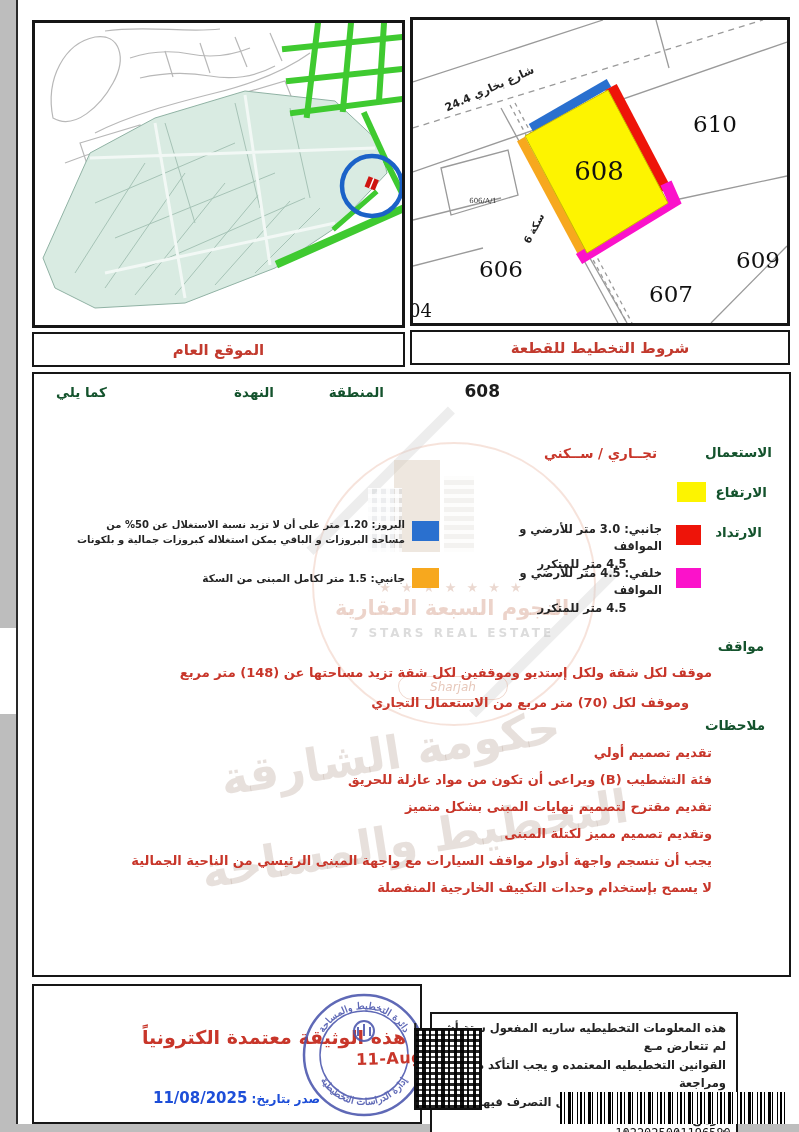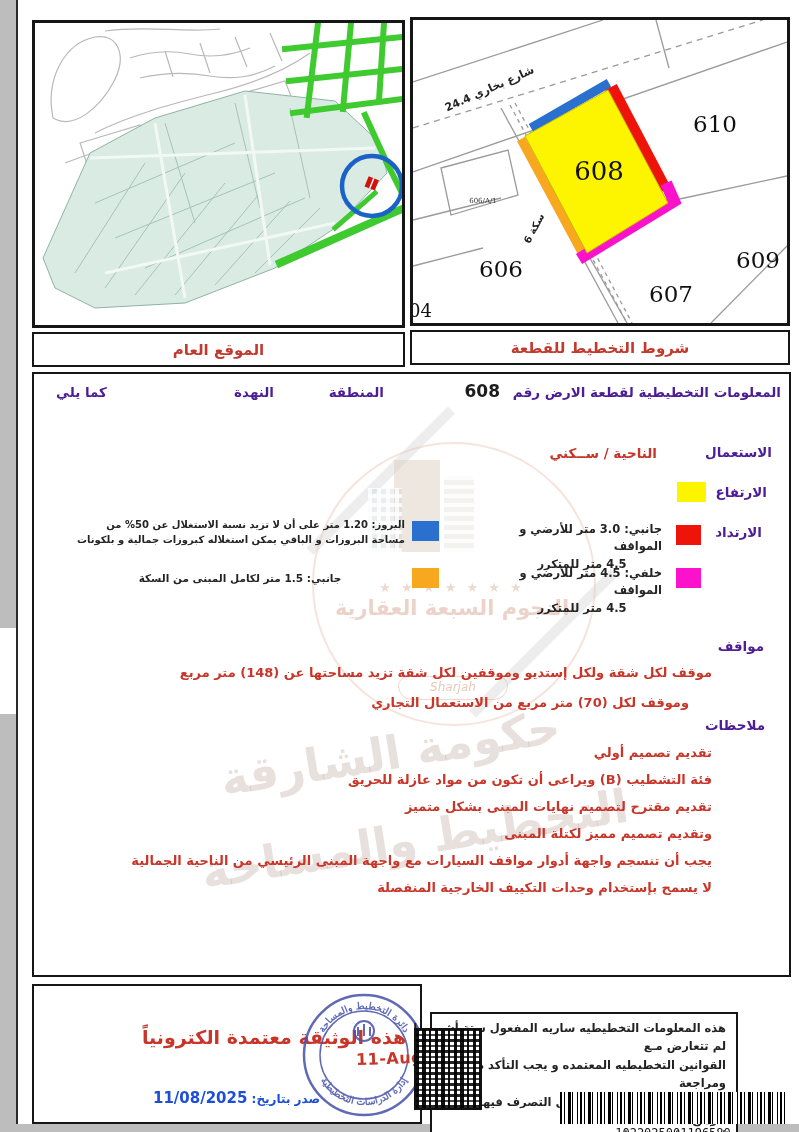--- a/index.html
+++ b/index.html
@@ -24,21 +24,21 @@
   .abs{position:absolute;}
   .blk{color:#1c1c1c;}
   .red{color:#c8362a;}
   .b{font-weight:bold;}
   .swatch{position:absolute;width:29px;height:20px;}
   .sw-yellow{background:#fdf400;}
   .sw-red{background:#ee1409;}
   .sw-magenta{background:#fb12ca;}
   .sw-blue{background:#2a70cf;}
   .sw-orange{background:#f7a81e;}
-  .lbl{font-size:13.5px;font-weight:bold;color:#4c1d95;}
+  .lbl{font-size:13.5px;font-weight:bold;color:#14532d;}
   .val{font-size:13.5px;font-weight:bold;}
   .small{font-size:11.5px;font-weight:bold;color:#242424;line-height:1.5;}
   .tiny{font-size:10px;font-weight:bold;color:#242424;line-height:1.5;}
   .note{font-size:13px;font-weight:bold;color:#c8362a;margin-top:28px;}
   
   .wm-script{position:absolute;color:rgba(176,152,140,.30);font-weight:bold;
     font-size:46px;white-space:nowrap;transform:rotate(-9deg);letter-spacing:4px;}
   .wm-logo{position:absolute;left:268px;top:58px;width:300px;height:320px;pointer-events:none;}
   .wm-logo *{pointer-events:none;}
   .qr{
@@ -153,34 +153,34 @@
     <div class="wm-logo" style="opacity:.75;">
       <div class="abs" style="left:10px;top:10px;width:280px;height:280px;border:2px solid rgba(224,150,120,.35);border-radius:50%;"></div>
       <div class="abs" style="left:40px;top:30px;width:220px;height:200px;transform:rotate(45deg);border-left:10px solid rgba(190,190,190,.35);border-right:10px solid rgba(190,190,190,.35);"></div>
       <div class="abs" style="left:92px;top:28px;width:46px;height:92px;background:rgba(205,185,160,.45);"></div>
       <div class="abs" style="left:66px;top:56px;width:34px;height:64px;background:rgba(190,195,200,.40);
         background-image:repeating-linear-gradient(0deg,rgba(255,255,255,.8) 0 4px,transparent 4px 9px),repeating-linear-gradient(90deg,rgba(255,255,255,.8) 0 4px,transparent 4px 9px);"></div>
       <div class="abs" style="left:142px;top:44px;width:30px;height:76px;background:rgba(215,210,205,.40);
         background-image:repeating-linear-gradient(0deg,rgba(255,255,255,.8) 0 4px,transparent 4px 9px);"></div>
       <div class="abs stars" style="left:0;top:148px;width:300px;">★ ★ ★ ★ ★ ★ ★</div>
       <div class="abs ar" style="left:0;top:164px;width:300px;text-align:center;font-size:21px;font-weight:bold;color:rgba(210,150,125,.55);">النجوم السبعة العقارية</div>
+      <div class="abs" style="left:0;top:194px;width:300px;text-align:center;font-size:12px;letter-spacing:3px;color:rgba(170,170,170,.55);font-weight:bold;">7 STARS REAL ESTATE</div>
       <div class="abs" style="left:96px;top:244px;width:108px;height:22px;border:1.5px solid rgba(210,140,110,.45);border-radius:10px 10px 14px 14px;text-align:center;font-size:12px;font-style:italic;color:rgba(200,130,100,.6);line-height:20px;">Sharjah</div>
     </div>
 
     <div class="wm-script ar" style="left:185px;top:352px;">حكومة الشارقة</div>
     <div class="wm-script ar" style="left:165px;top:438px;">التخطيط والمساحة</div>
 
-    <div class="abs lbl ar" style="right:8px;top:10px;">المعلومات التخطيطية لقطعة الارض رقم</div>
     <div class="abs blk b" style="right:289px;top:7px;font-size:17px;">608</div>
     <div class="abs lbl ar" style="right:405px;top:10px;">المنطقة</div>
     <div class="abs lbl ar" style="right:515px;top:10px;">النهدة</div>
     <div class="abs lbl ar" style="left:22px;top:10px;">كما يلي</div>
 
     <div class="abs lbl ar" style="right:17px;top:70px;">الاستعمال</div>
-    <div class="abs val red ar" style="right:132px;top:71px;">الناحية / ســكني</div>
+    <div class="abs val red ar" style="right:132px;top:71px;">تجــاري / ســكني</div>
 
     <div class="abs lbl ar" style="right:22px;top:110px;">الارتفاع</div>
     <div class="swatch sw-yellow" style="right:83px;top:108px;"></div>
 
     <div class="abs lbl ar" style="right:27px;top:150px;">الارتداد</div>
 
     <div class="swatch sw-red" style="right:88px;top:151px;width:25px;"></div>
     <div class="abs small ar" style="right:127px;top:147px;width:160px;text-align:right;">
       <div>جانبي: 3.0 متر للأرضي و المواقف</div>
       <div style="text-align:center;">4.5 متر للمتكرر</div>
@@ -189,21 +189,21 @@
     <div class="swatch sw-magenta" style="right:88px;top:194px;width:25px;"></div>
     <div class="abs small ar" style="right:127px;top:191px;width:160px;text-align:right;">
       <div>خلفي: 4.5 متر للأرضي و المواقف</div>
       <div style="text-align:center;">4.5 متر للمتكرر</div>
     </div>
 
     <div class="swatch sw-blue" style="right:350px;top:147px;width:27px;"></div>
     <div class="abs tiny ar" style="right:384px;top:143px;width:330px;text-align:right;">البروز: 1.20 متر  على أن لا تزيد نسبة الاستغلال عن 50% من مساحة البروزات و الباقي يمكن استغلاله كبروزات جمالية و بلكونات</div>
 
     <div class="swatch sw-orange" style="right:350px;top:194px;width:27px;"></div>
-    <div class="abs tiny ar" style="right:384px;top:197px;width:330px;text-align:center;font-size:10.5px;">جانبي: 1.5 متر لكامل المبنى من السكة</div>
+    <div class="abs tiny ar" style="right:384px;top:197px;width:330px;text-align:right;font-size:10.5px;">جانبي: 1.5 متر لكامل المبنى من السكة</div>
 
     <div class="abs lbl ar" style="right:25px;top:264px;">مواقف</div>
     <div class="abs note ar" style="right:77px;top:263px;">موقف لكل شقة ولكل إستديو وموقفين لكل شقة تزيد مساحتها عن (148) متر مربع</div>
     <div class="abs note ar" style="right:100px;top:293px;">وموقف لكل (70) متر مربع من الاستعمال التجاري</div>
 
     <div class="abs lbl ar" style="right:24px;top:343px;">ملاحظات</div>
     <div class="abs note ar" style="right:77px;top:343px;">تقديم تصميم أولي</div>
     <div class="abs note ar" style="right:77px;top:397px;">تقديم مقترح لتصميم نهايات المبنى بشكل متميز</div>
     <div class="abs note ar" style="right:77px;top:370px;">فئة التشطيب (B) ويراعى أن تكون من مواد عازلة للحريق</div>
     <div class="abs note ar" style="right:77px;top:424px;">وتقديم تصميم مميز لكتلة المبنى</div>

